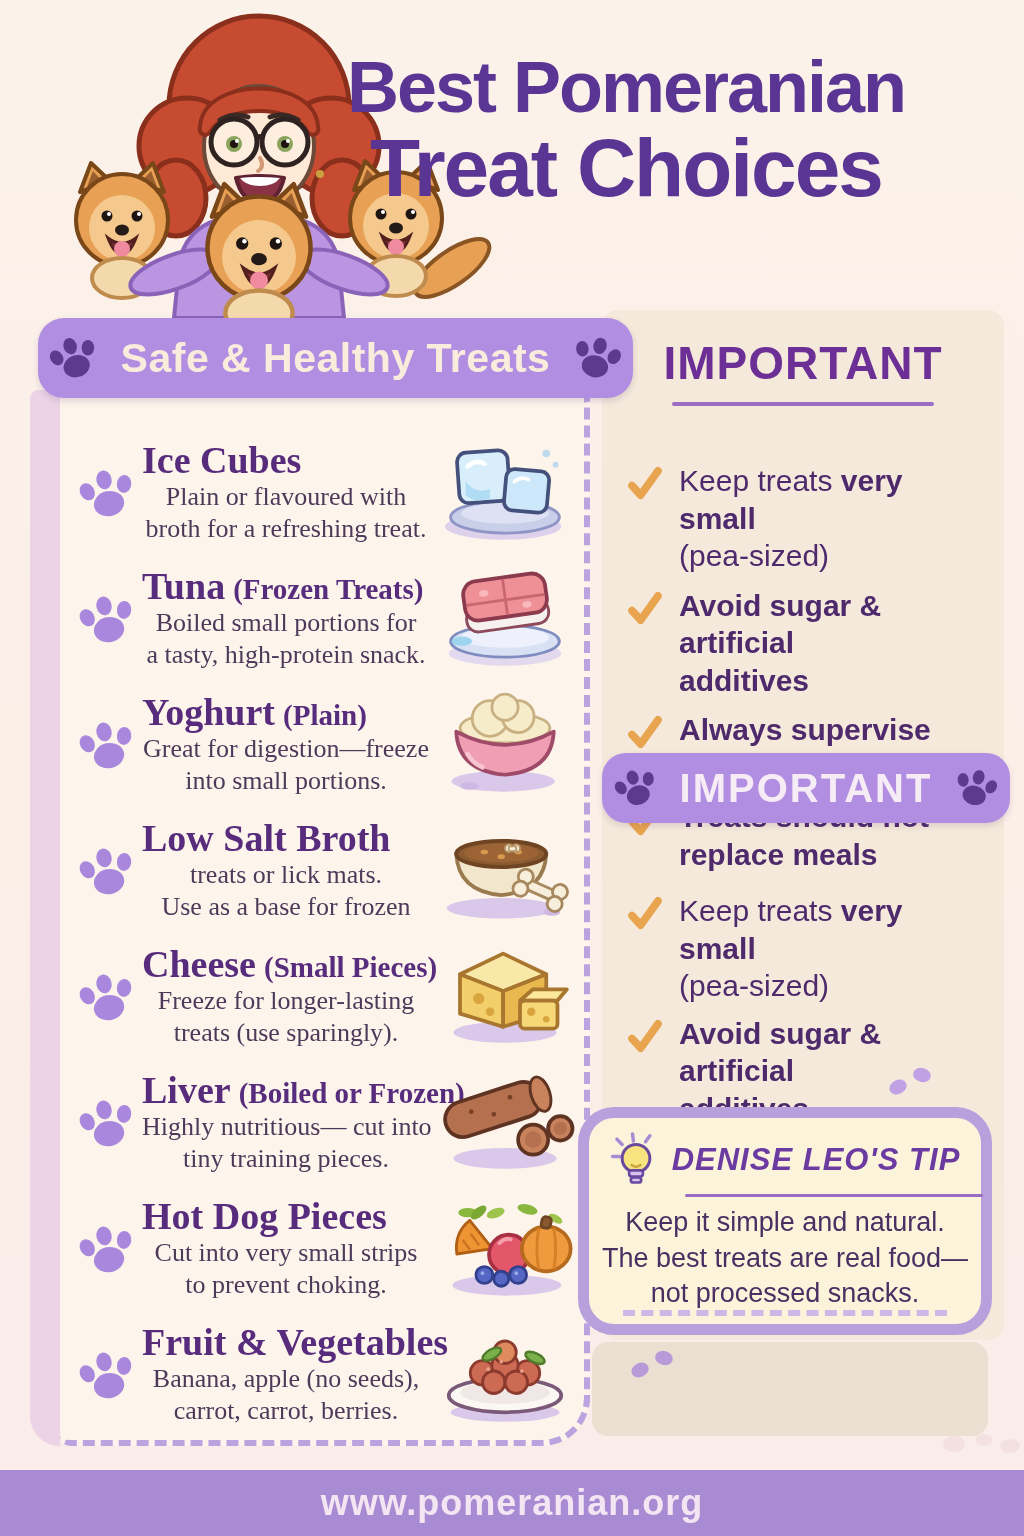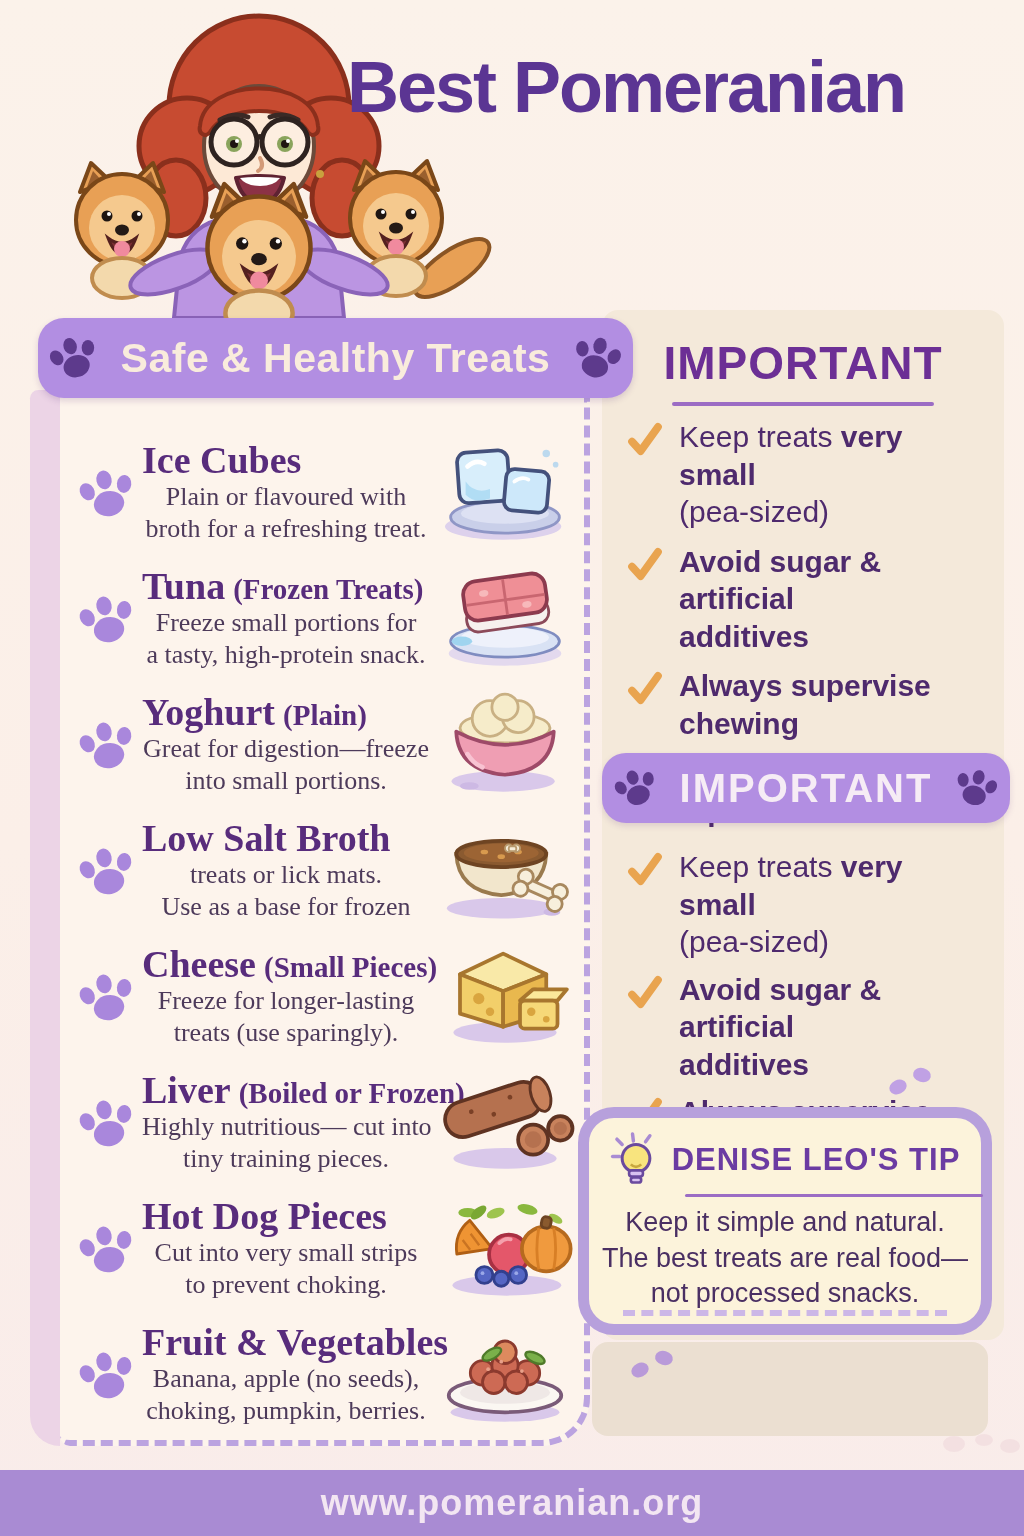--- a/index.html
+++ b/index.html
@@ -39,41 +39,41 @@
                 text-align:center; white-space:nowrap; }
   .treat-ico { flex:none; width:150px; margin-top:-4px; }
   .treat-ico svg { width:150px; height:116px; }
 
   
   .right-col { position:absolute; left:602px; top:310px; width:402px; height:1030px;
                background:#f4e9da; border-radius:16px; z-index:1; }
   .imp-title { margin-top:26px; text-align:center; font-size:46px; font-weight:bold;
                color:#6c2f95; letter-spacing:1px; }
   .imp-underline { width:262px; height:4px; background:#9b6cc4; border-radius:2px; margin:12px auto 0; }
-  .check-list { position:absolute; left:0; right:0; }
+  .check-list { position:absolute; left:0; right:0;margin-top:44px; }
   .list1 { top:108px; } .list2 { top:538px; }
   .check-row { display:flex; gap:15px; padding:0 20px 0 24px; }
   .list1 .check-row + .check-row { margin-top:12px; }
   .list2 .check-row + .check-row { margin-top:10px; }
   .check-ico { flex:none; width:38px; height:38px; color:#e9a44f; margin-top:2px; }
   .check-text { font-size:30px; color:#4e2a6d; line-height:1.25; }
   .check-text b { font-weight:bold; }
   .imp-banner { position:absolute; left:0; top:443px; width:408px; height:70px;
                 background:#b28ee2; border-radius:24px; display:flex; align-items:center;
                 justify-content:center; gap:22px; box-shadow:0 3px 6px rgba(90,50,120,.15); }
   .imp-banner-label { color:#f6ecf5; font-size:40px; font-weight:bold; letter-spacing:2px; }
   .imp-banner .banner-paw { width:44px; height:40px; }
   .paw-deco { position:absolute; top:755px; right:62px; width:58px; height:34px; }
 
   
   .tip-box { position:absolute; left:578px; top:1107px; width:414px; height:228px;
              background:#fcf3db; border:11px solid #b7a0dc; border-radius:36px; z-index:3; }
   .tip-head { display:flex; align-items:center; justify-content:center; gap:10px; margin-top:14px; }
   .bulb { width:52px; height:56px; }
-  .tip-title { font-size:31px; font-weight:bold; color:#6b3ba2; letter-spacing:1px; }
+  .tip-title { font-size:31px; font-weight:bold; color:#6b3ba2; letter-spacing:1px;font-style:italic; }
   .tip-underline { width:298px; height:3px; background:#9b6cc4; border-radius:2px; margin:6px auto 8px 96px; }
   .tip-lines { text-align:center; font-size:27px; color:#4a2f63; line-height:1.32; }
   .tip-dash { position:absolute; bottom:8px; left:34px; right:34px; border-top:6px dashed #ccb7e7; }
 
   
   .tan-panel { position:absolute; left:592px; top:1342px; width:396px; height:94px;
                background:#ebdfd1; border-radius:16px; z-index:1; }
   .tan-deco { position:absolute; left:34px; top:6px; width:60px; height:34px; }
   .bg-paws { position:absolute; left:940px; top:1428px; width:84px; height:30px; opacity:.6; }
   .footer { position:absolute; left:0; top:1470px; width:1024px; height:66px; background:#a98bd3;
@@ -145,20 +145,21 @@
     <path d="M224,218 L237,232 L250,218" fill="none" stroke="#e8d8f5" stroke-width="5"></path>
     <use href="#pomdog" transform="translate(100,214)"></use>
     <use href="#pomdog" transform="translate(374,212)"></use>
     <ellipse cx="152" cy="266" rx="46" ry="17" fill="#bb95e2" stroke="#8a63b8" stroke-width="4" transform="rotate(-20 152 266)"></ellipse>
     <ellipse cx="322" cy="266" rx="46" ry="17" fill="#bb95e2" stroke="#8a63b8" stroke-width="4" transform="rotate(20 322 266)"></ellipse>
     <use href="#pomdog" transform="translate(237,242) scale(1.12)"></use>
   </svg>
 
   <div class="title">
     <span class="t1">Best Pomeranian</span>
+    <span class="t2">Treat Choices</span>
   </div>
 
   <div class="right-col">
     <div class="imp-title">IMPORTANT</div>
     <div class="imp-underline"></div>
 
     <div class="check-list list1">
       <div class="check-row">
         <svg class="check-ico" viewBox="0 0 44 44">
             <use href="#check"></use>
@@ -253,21 +254,21 @@
         </div>
       </div>
 
       <div class="treat">
         <svg class="treat-paw" viewBox="0 0 64 58">
             <use href="#paw"></use>
           </svg>
         <div class="treat-main">
           <div class="treat-head"><span class="treat-name">Tuna</span><span class="treat-qual">(Frozen Treats)</span></div>
           <div class="treat-desc">
-              <div>Freeze small portions for</div>
+              <div>Boiled small portions for</div>
               <div>a tasty, high-protein snack.</div>
             </div>
         </div>
         <div class="treat-ico">
           <svg viewBox="0 0 160 120">
             <ellipse cx="80" cy="101" rx="60" ry="13" fill="#e3d9ee"></ellipse>
             <ellipse cx="80" cy="88" rx="58" ry="17" fill="#d9e2f4" stroke="#7f8cc0" stroke-width="3"></ellipse>
             <ellipse cx="80" cy="84" rx="47" ry="11" fill="#eef1fb"></ellipse>
             <g transform="rotate(-8 80 55)">
               <rect x="38" y="48" width="88" height="26" rx="12" fill="#f6f0ee" stroke="#8c4a5a" stroke-width="3"></rect>
@@ -449,21 +450,21 @@
       </div>
 
       <div class="treat">
         <svg class="treat-paw" viewBox="0 0 64 58">
             <use href="#paw"></use>
           </svg>
         <div class="treat-main">
           <div class="treat-head"><span class="treat-name">Fruit &amp; Vegetables</span><span class="treat-qual"></span></div>
           <div class="treat-desc">
               <div>Banana, apple (no seeds),</div>
-              <div>choking, pumpkin, berries.</div>
+              <div>carrot, carrot, berries.</div>
             </div>
         </div>
         <div class="treat-ico">
           <svg viewBox="0 0 160 120">
             <ellipse cx="80" cy="104" rx="58" ry="10" fill="#d9c8ea"></ellipse>
             <ellipse cx="80" cy="86" rx="60" ry="18" fill="#fbf7f2" stroke="#7a5a78" stroke-width="4"></ellipse>
             <ellipse cx="80" cy="83" rx="48" ry="12" fill="#efe8e6"></ellipse>
             <g fill="#cd6a54" stroke="#8c3a2e" stroke-width="3">
               <circle cx="56" cy="62" r="13"></circle>
                 <circle cx="104" cy="62" r="13"></circle>

